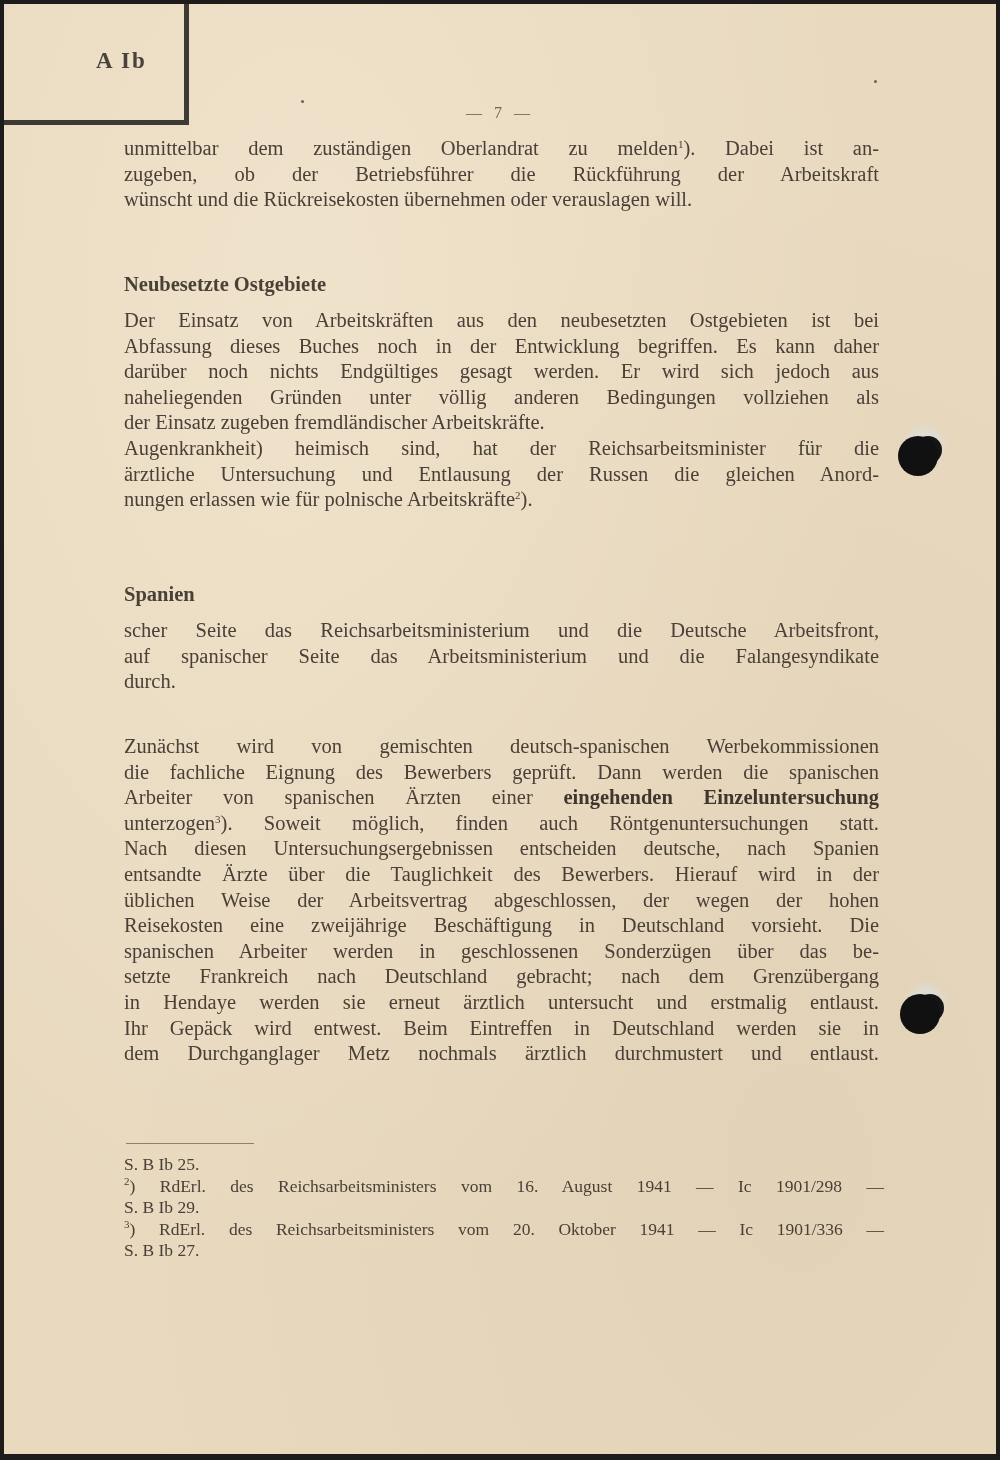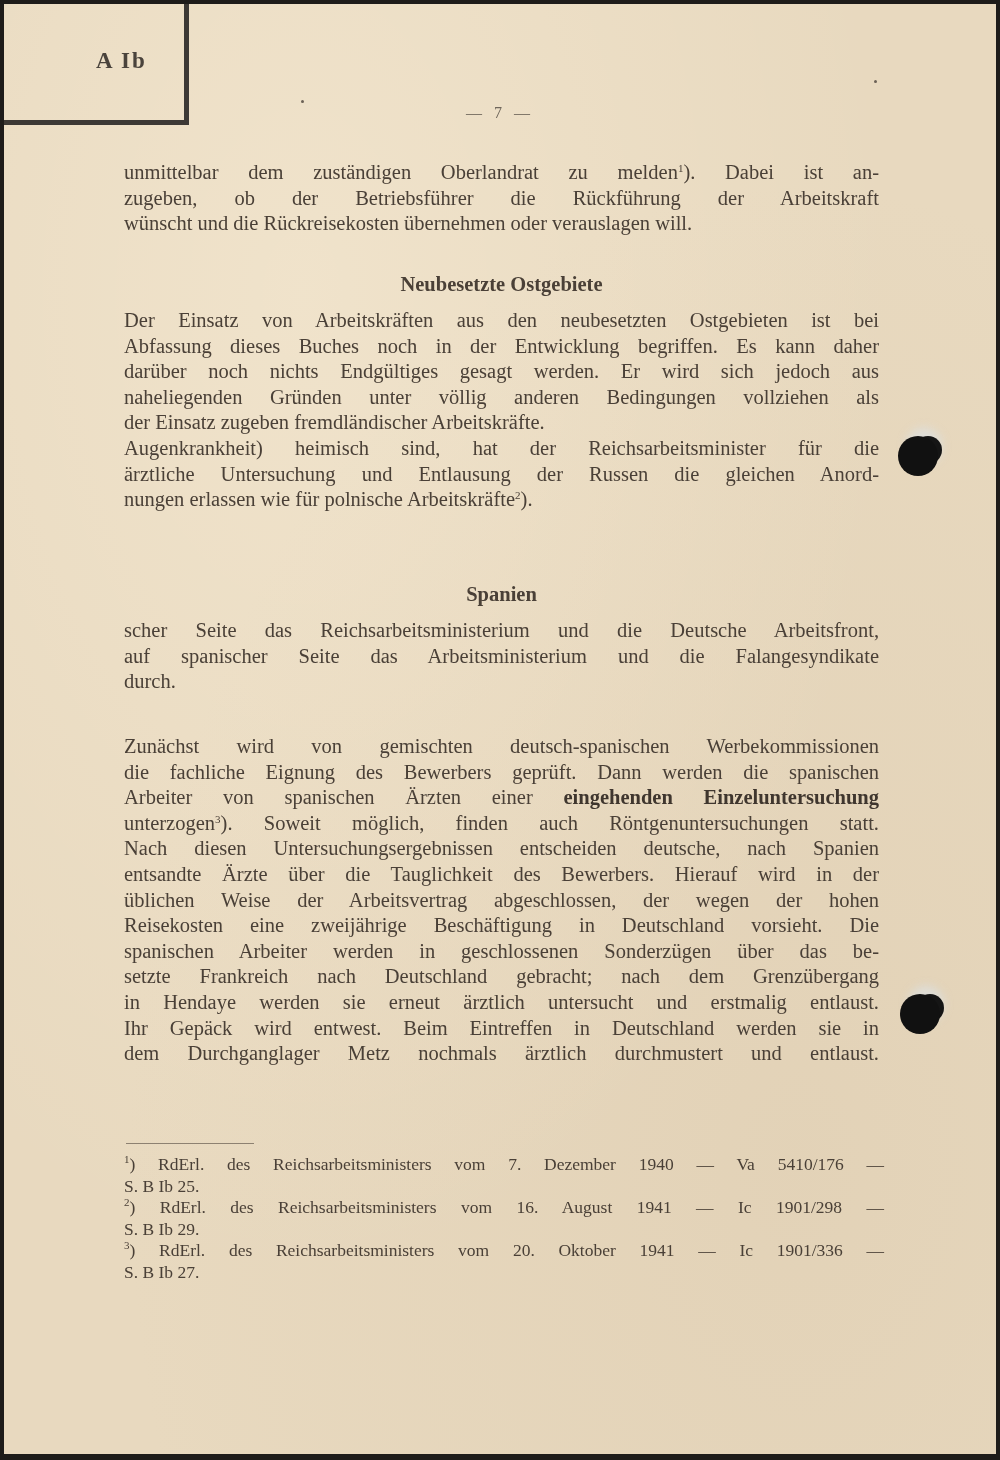--- a/index.html
+++ b/index.html
@@ -34,21 +34,21 @@
     }
     .text {
       position: absolute; left: 120px; width: 755px;
       font-size: 20.5px; line-height: 25.6px;
       text-align: justify; text-align-last: left;
     }
     .line { display: block; text-align: justify; text-align-last: justify; white-space: nowrap; }
     .line.last { text-align-last: left; }
     h2 {
       position: absolute; left: 120px; width: 755px; margin: 0;
-      text-align: center; font-size: 20.5px; font-weight: bold; color: #4a4037;
+      font-size: 20.5px; font-weight: bold; color: #4a4037;
     }
     sup { font-size: 11px; vertical-align: 7px; line-height: 0; }
     b { font-weight: bold; color: #3f362e; }
     .fn-rule {
       position: absolute; left: 122px; top: 1139px; width: 128px; height: 1px;
       background: #8d8171;
     }
     .footnotes {
       position: absolute; left: 120px; top: 1150px; width: 760px;
       font-size: 17.5px; line-height: 21.5px;
@@ -66,21 +66,21 @@
 <body>
 
 <div class="page">
 
   <div class="tab-box">
     <span class="tab-label">A Ib</span>
   </div>
 
   <div class="page-num">— 7 —</div>
 
-  <div class="text" style="top:156px;">
+  <div class="text" style="top:132px;">
     <span class="line"><span>unmittelbar dem zuständigen Oberlandrat zu melden</span><sup>1</sup><span>). Dabei ist an-</span></span>
     <span class="line">zugeben, ob der Betriebsführer die Rückführung der Arbeitskraft</span>
     <span class="line last">wünscht und die Rückreisekosten übernehmen oder verauslagen will.</span>
   </div>
 
   <h2 style="top:269px;">Neubesetzte Ostgebiete</h2>
   <div class="text" style="top:304px;">
     <span class="line">Der Einsatz von Arbeitskräften aus den neubesetzten Ostgebieten ist bei</span>
     <span class="line">Abfassung dieses Buches noch in der Entwicklung begriffen. Es kann daher</span>
     <span class="line">darüber noch nichts Endgültiges gesagt werden. Er wird sich jedoch aus</span>
@@ -111,21 +111,20 @@
     <span class="line">spanischen Arbeiter werden in geschlossenen Sonderzügen über das be-</span>
     <span class="line">setzte Frankreich nach Deutschland gebracht; nach dem Grenzübergang</span>
     <span class="line">in Hendaye werden sie erneut ärztlich untersucht und erstmalig entlaust.</span>
     <span class="line">Ihr Gepäck wird entwest. Beim Eintreffen in Deutschland werden sie in</span>
     <span class="line">dem Durchganglager Metz nochmals ärztlich durchmustert und entlaust.</span>
   </div>
 
   <div class="fn-rule"></div>
   <div class="footnotes">
     <div>
-      <span class="line"><sup>1</sup><span>) RdErl. des Reichsarbeitsministers vom 7. Dezember 1940 — Va 5410/176 —</span></span>
       <span class="line last">S. B Ib 25.</span>
     </div>
     <div>
       <span class="line"><sup>2</sup><span>) RdErl. des Reichsarbeitsministers vom 16. August 1941 — Ic 1901/298 —</span></span>
       <span class="line last">S. B Ib 29.</span>
     </div>
     <div>
       <span class="line"><sup>3</sup><span>) RdErl. des Reichsarbeitsministers vom 20. Oktober 1941 — Ic 1901/336 —</span></span>
       <span class="line last">S. B Ib 27.</span>
     </div>

